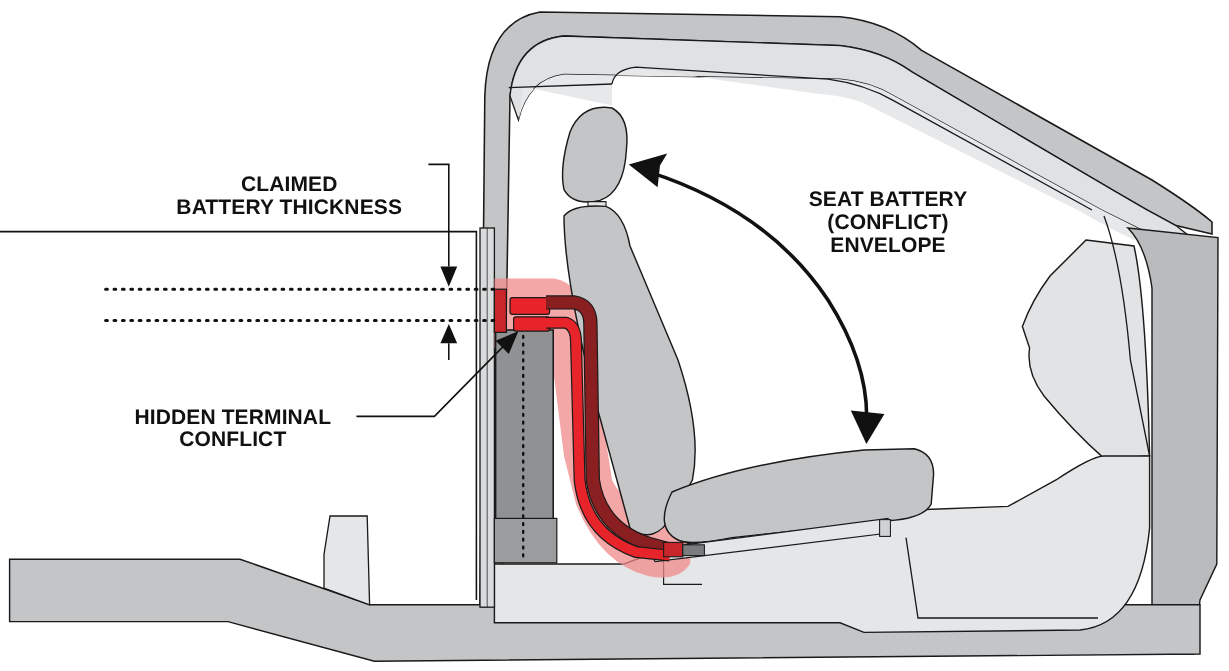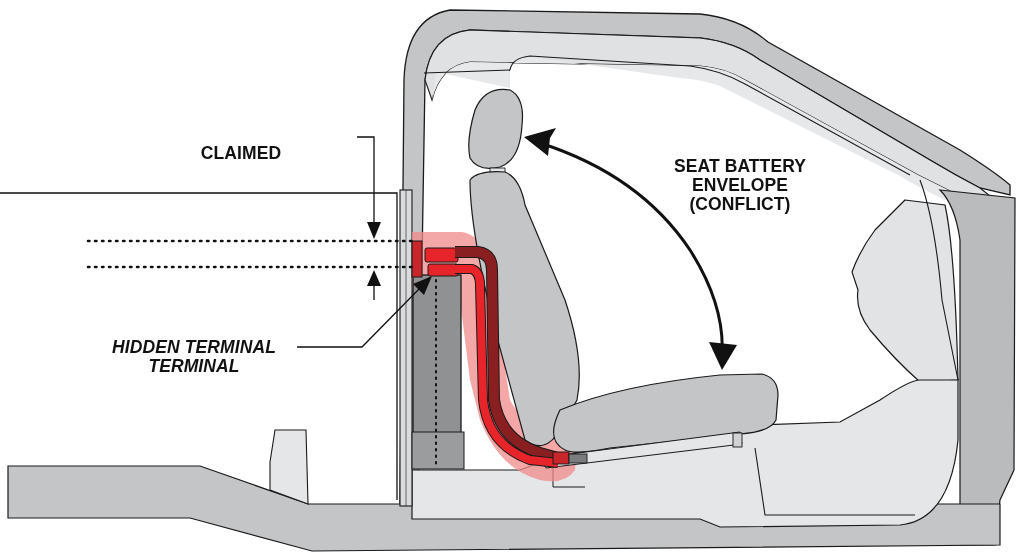--- a/index.html
+++ b/index.html
@@ -78,24 +78,25 @@
   <path d="M297,347 L362,347 L420,288" fill="none" stroke="#111" stroke-width="1.3"></path>
   <path d="M432,276 L413,284 L424,295 Z" fill="#111"></path>
 
   <path d="M540,143 Q640,175 690,250 Q725,305 722,355" fill="none" stroke="#111" stroke-width="3"></path>
   <path d="M524,137 L556,128 L550,138 L548,156 Z" fill="#111"></path>
   <path d="M709,342 L737,345 L722,370 Z" fill="#111"></path>
 </svg>
 
 <div class="label" style="left:128px; top:104px; width:226px;margin-top:40px;">
   <div>CLAIMED</div>
+  <div>BATTERY THICKNESS</div>
 </div>
 
-<div class="label" style="left:94px; top:338px; width:200px;font-style:italic;">
+<div class="label" style="left:94px; top:338px; width:200px;">
   <div>HIDDEN TERMINAL</div>
-  <div>TERMINAL</div>
+  <div>CONFLICT</div>
 </div>
 
 <div class="label" style="left:660px; top:157px; width:160px;">
   <div>SEAT BATTERY</div>
+  <div>(CONFLICT)</div>
   <div>ENVELOPE</div>
-  <div>(CONFLICT)</div>
 </div>
 
 </body></html>

